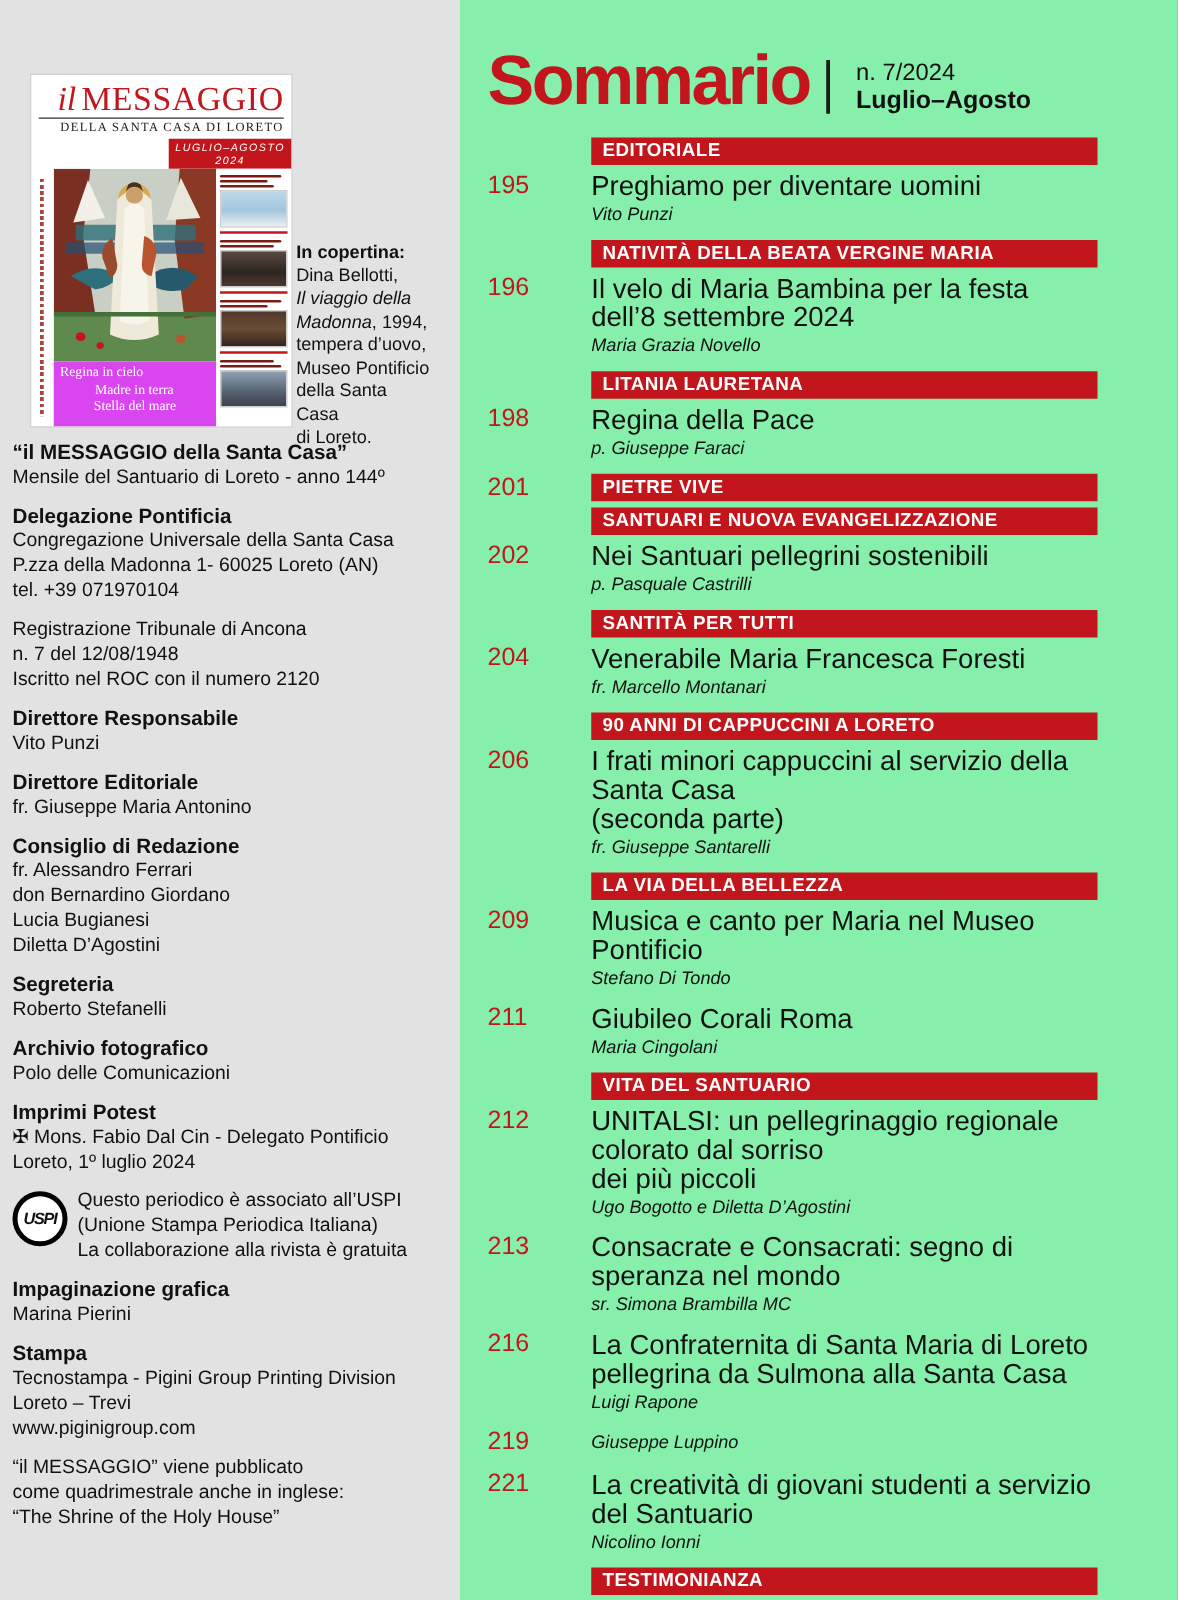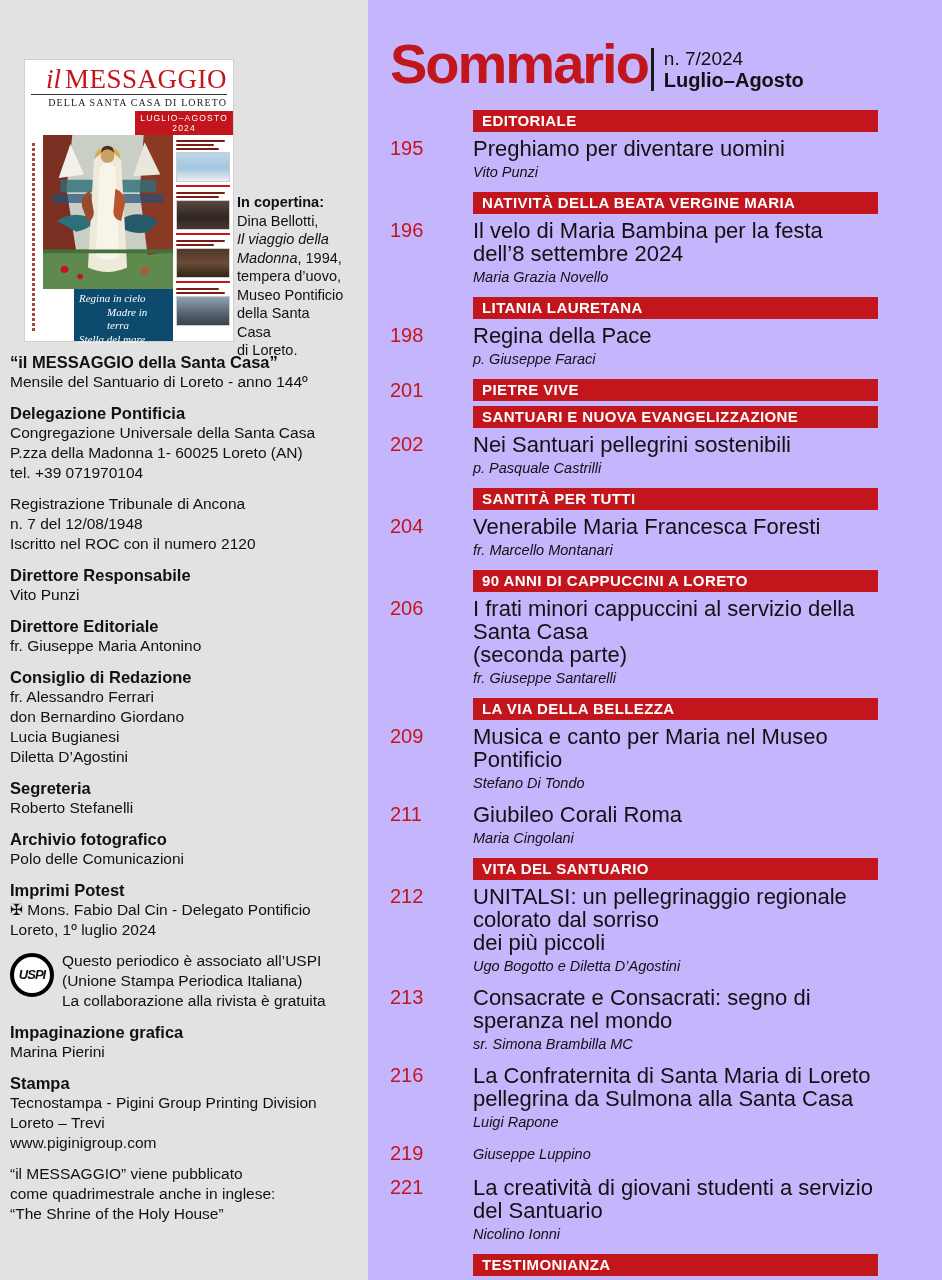--- a/index.html
+++ b/index.html
@@ -10,32 +10,32 @@
   
   .cover{position:absolute;left:25px;top:60px;width:208px;height:281px;background:#fff;
          box-shadow:0 0 0 1px rgba(0,0,0,.08);display:flex;flex-direction:column;}
   .cover-masthead{padding:5px 6px 0 6px;text-align:right;}
   .cover-title{font-family:"Liberation Serif",serif;color:#c3161c;font-size:27px;line-height:28px;white-space:nowrap;}
   .cover-title .it{font-style:italic;margin-right:4px;}
   .cover-title .caps{letter-spacing:.5px;}
   .cover-subtitle{font-family:"Liberation Serif",serif;color:#1a1a1a;font-size:10px;letter-spacing:1.1px;
                   border-top:1px solid #333;margin-top:1px;padding-top:2px;white-space:nowrap;}
   .cover-issueband{margin-left:auto;width:47%;background:#c3161c;color:#fff;font-size:8.5px;
-                   letter-spacing:1.2px;text-align:center;padding:2px 0;margin-top:3px;}
+                   letter-spacing:1.2px;text-align:center;padding:2px 0;margin-top:3px;font-style:italic;}
   .cover-body{flex:1;display:flex;min-height:0;}
   .cover-spine{width:18px;position:relative;}
   .cover-spine .fake-vtext{position:absolute;left:7px;top:8px;bottom:8px;width:3px;
       background:repeating-linear-gradient(180deg,#a8453f 0 3px,transparent 3px 5px);}
   .cover-main{flex:1;display:flex;flex-direction:column;min-width:0;}
   .cover-painting{flex:1;min-height:0;}
   .cover-painting svg{display:block;width:100%;height:100%;}
-  .cover-redband{height:46px;background:#0c4a6e;color:#fff;font-family:"Liberation Serif",serif;
-                 font-style:italic;font-size:11px;line-height:13.5px;padding:3px 5px;margin-left:31px;}
+  .cover-redband{height:46px;background:#d946ef;color:#fff;font-family:"Liberation Serif",serif;
+                 font-size:11px;line-height:13.5px;padding:3px 5px;}
   .cover-redband .l2{padding-left:28px;}
-  .cover-redband .l3{text-align:left;}
+  .cover-redband .l3{text-align:center;}
   .cover-sidebar{width:54px;background:#fff;padding:3px 3px 0 3px;display:flex;flex-direction:column;gap:2px;}
   .thumb-group{border-bottom:2px solid #c3161c;padding-bottom:3px;margin-bottom:1px;}
   .thumb-group:last-child{border-bottom:none;}
   .fake-cap{height:2.5px;background:#7a1b14;margin:1.5px 0;border-radius:1px;}
   .w90{width:90%}.w70{width:70%}.w80{width:80%}
   .thumb{height:28px;margin-top:2px;border:1px solid #ccc;}
   .thumb1{background:linear-gradient(180deg,#bdd7e9 0%,#a3c6de 55%,#e9eef1 100%);}
   .thumb2{background:linear-gradient(180deg,#5a4a40 0%,#2e2520 60%,#4a3a30 100%);}
   .thumb3{background:linear-gradient(180deg,#4f382a 0%,#6b4c36 50%,#32241b 100%);}
   .thumb4{background:linear-gradient(180deg,#8fa2b5 0%,#55616e 60%,#3a424c 100%);}
@@ -45,25 +45,25 @@
   .incopertina .i{font-style:italic;}
   
   .masthead-info{position:absolute;left:10px;top:352px;width:330px;font-size:15.5px;line-height:20px;}
   .m-sec{margin-bottom:11px;}
   .m-title{font-weight:bold;font-size:16.5px;}
   .uspi-row{display:flex;gap:8px;align-items:flex-start;}
   .uspi-logo{flex:0 0 44px;width:44px;height:44px;border:4px solid #000;border-radius:50%;
              display:flex;align-items:center;justify-content:center;font-weight:bold;font-style:italic;
              font-size:13px;letter-spacing:-1px;box-sizing:border-box;margin-top:2px;background:#fff;}
   
-  .right-col{position:absolute;left:368px;top:0;width:574px;height:1280px;background:#c4b5fd;
+  .right-col{position:absolute;left:368px;top:0;width:574px;height:1280px;background:#86efac;
              box-sizing:border-box;padding:36px 64px 0 22px;}
   .sommario-header{display:flex;align-items:flex-start;margin-bottom:18px;}
   .sommario-header h1{margin:0;font-size:56px;line-height:56px;font-weight:bold;color:#c3161c;letter-spacing:-2px;}
-  .issue-block{border-left:3px solid #1a1a1a;margin-left:3px;padding-left:10px;margin-top:12px;}
+  .issue-block{border-left:3px solid #1a1a1a;margin-left:13px;padding-left:21px;margin-top:12px;}
   .issue-no{font-size:19px;line-height:21px;}
   .issue-period{font-size:20px;line-height:22px;font-weight:bold;}
   .band-row,.entry{display:flex;gap:36px;}
   .num{flex:0 0 47px;color:#c3161c;font-weight:normal;font-size:20px;line-height:23px;}
   .band{flex:1;background:#c3161c;color:#fff;font-weight:bold;font-size:15px;letter-spacing:.4px;
         padding:2px 8px 3px 9px;line-height:17px;}
   .band-row{margin:3px 0 5px;}
   .band-row .num{line-height:22px;}
   .entry{margin-bottom:11px;}
   .entry-body{flex:1;}

